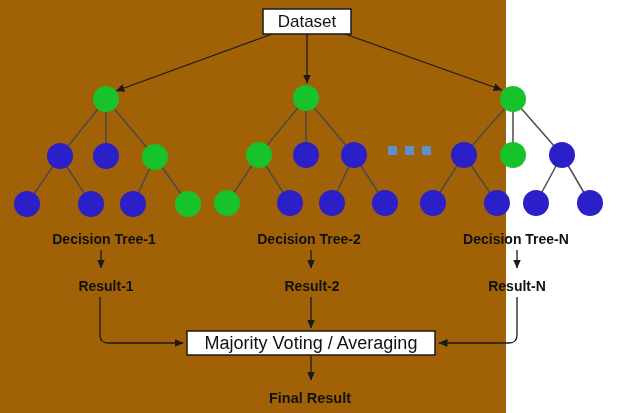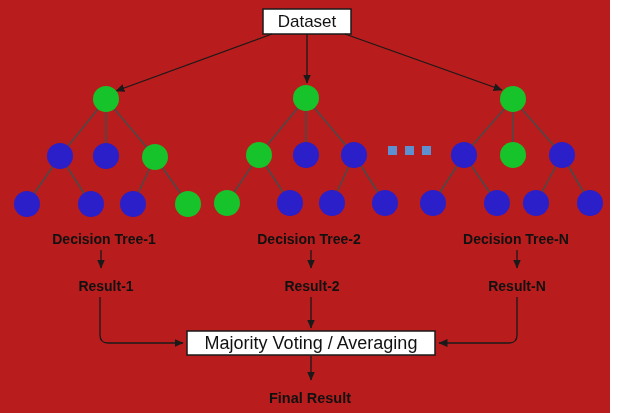--- a/index.html
+++ b/index.html
@@ -2,23 +2,23 @@
 <html><head>
 <meta charset="utf-8">
 <style>
   html, body {
     margin: 0;
     padding: 0;
     background: #ffffff;
   }
   .canvas {
     position: relative;
-    width: 610px;
+    width: 506px;
     height: 413px;
-    background: #b91c1c;
+    background: #a16207;
     font-family: "Liberation Sans", sans-serif;
   }
   svg text {
     font-family: "Liberation Sans", sans-serif;
     fill: #111111;
   }
   .bold-label {
     font-size: 14px;
     font-weight: bold;
   }

